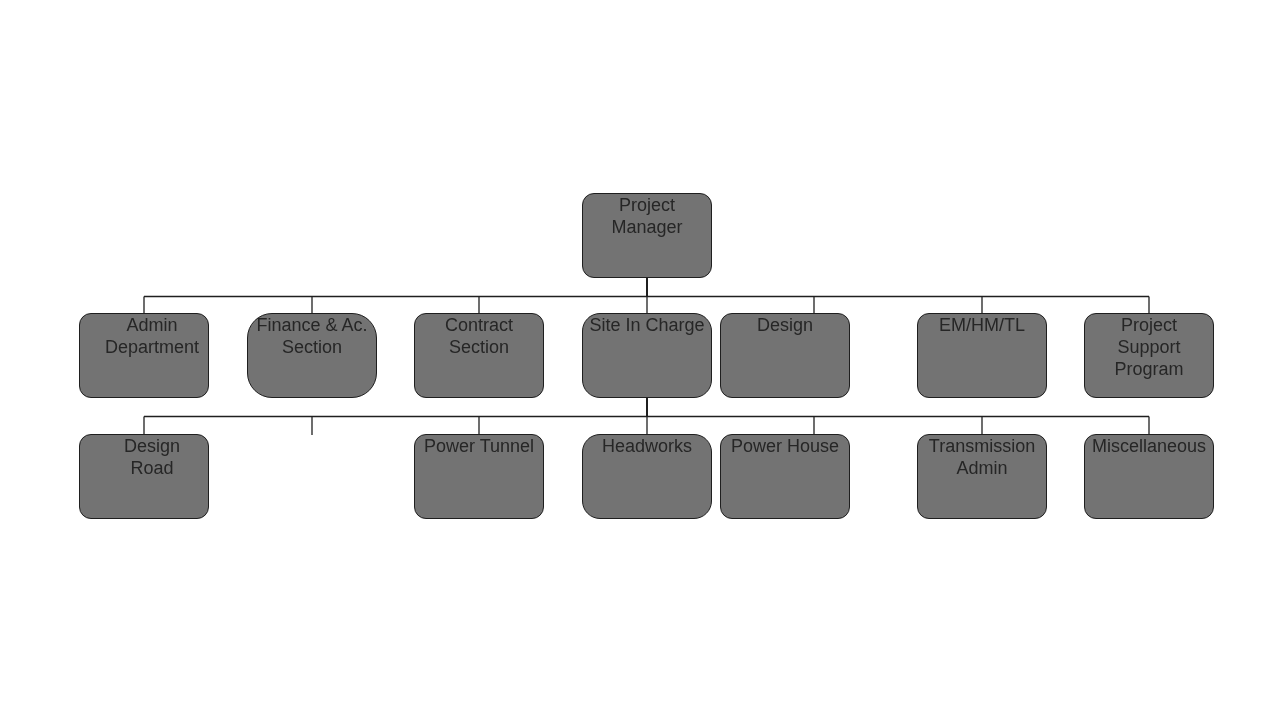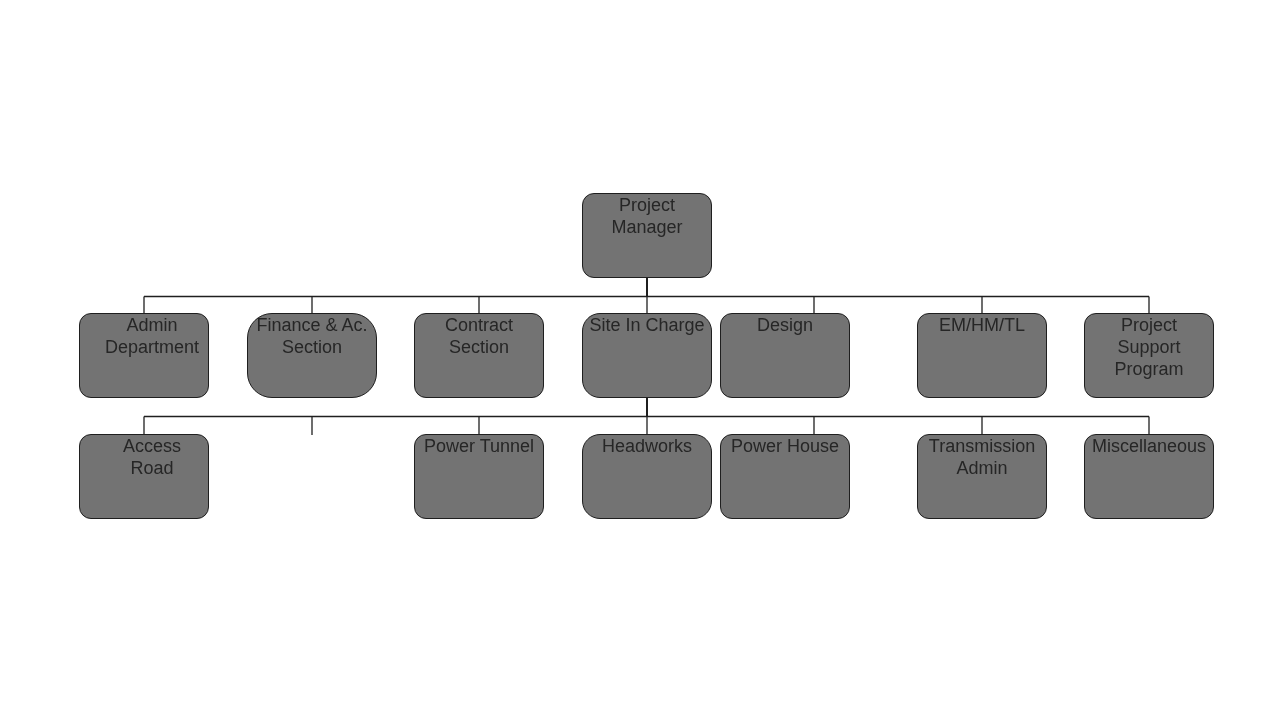--- a/index.html
+++ b/index.html
@@ -109,21 +109,21 @@
   <div class="node row2 col5">
     <span>EM/HM/TL</span>
   </div>
   <div class="node row2 col6">
     <span>Project
 Support
 Program</span>
   </div>
 
   <div class="node row3 col0">
-    <span>Access Road</span>
+    <span>Design Road</span>
   </div>
   <div class="node row3 col2">
     <span>Power Tunnel</span>
   </div>
   <div class="node row3 col3">
     <span>Headworks</span>
   </div>
   <div class="node row3 col4">
     <span>Power House</span>
   </div>

